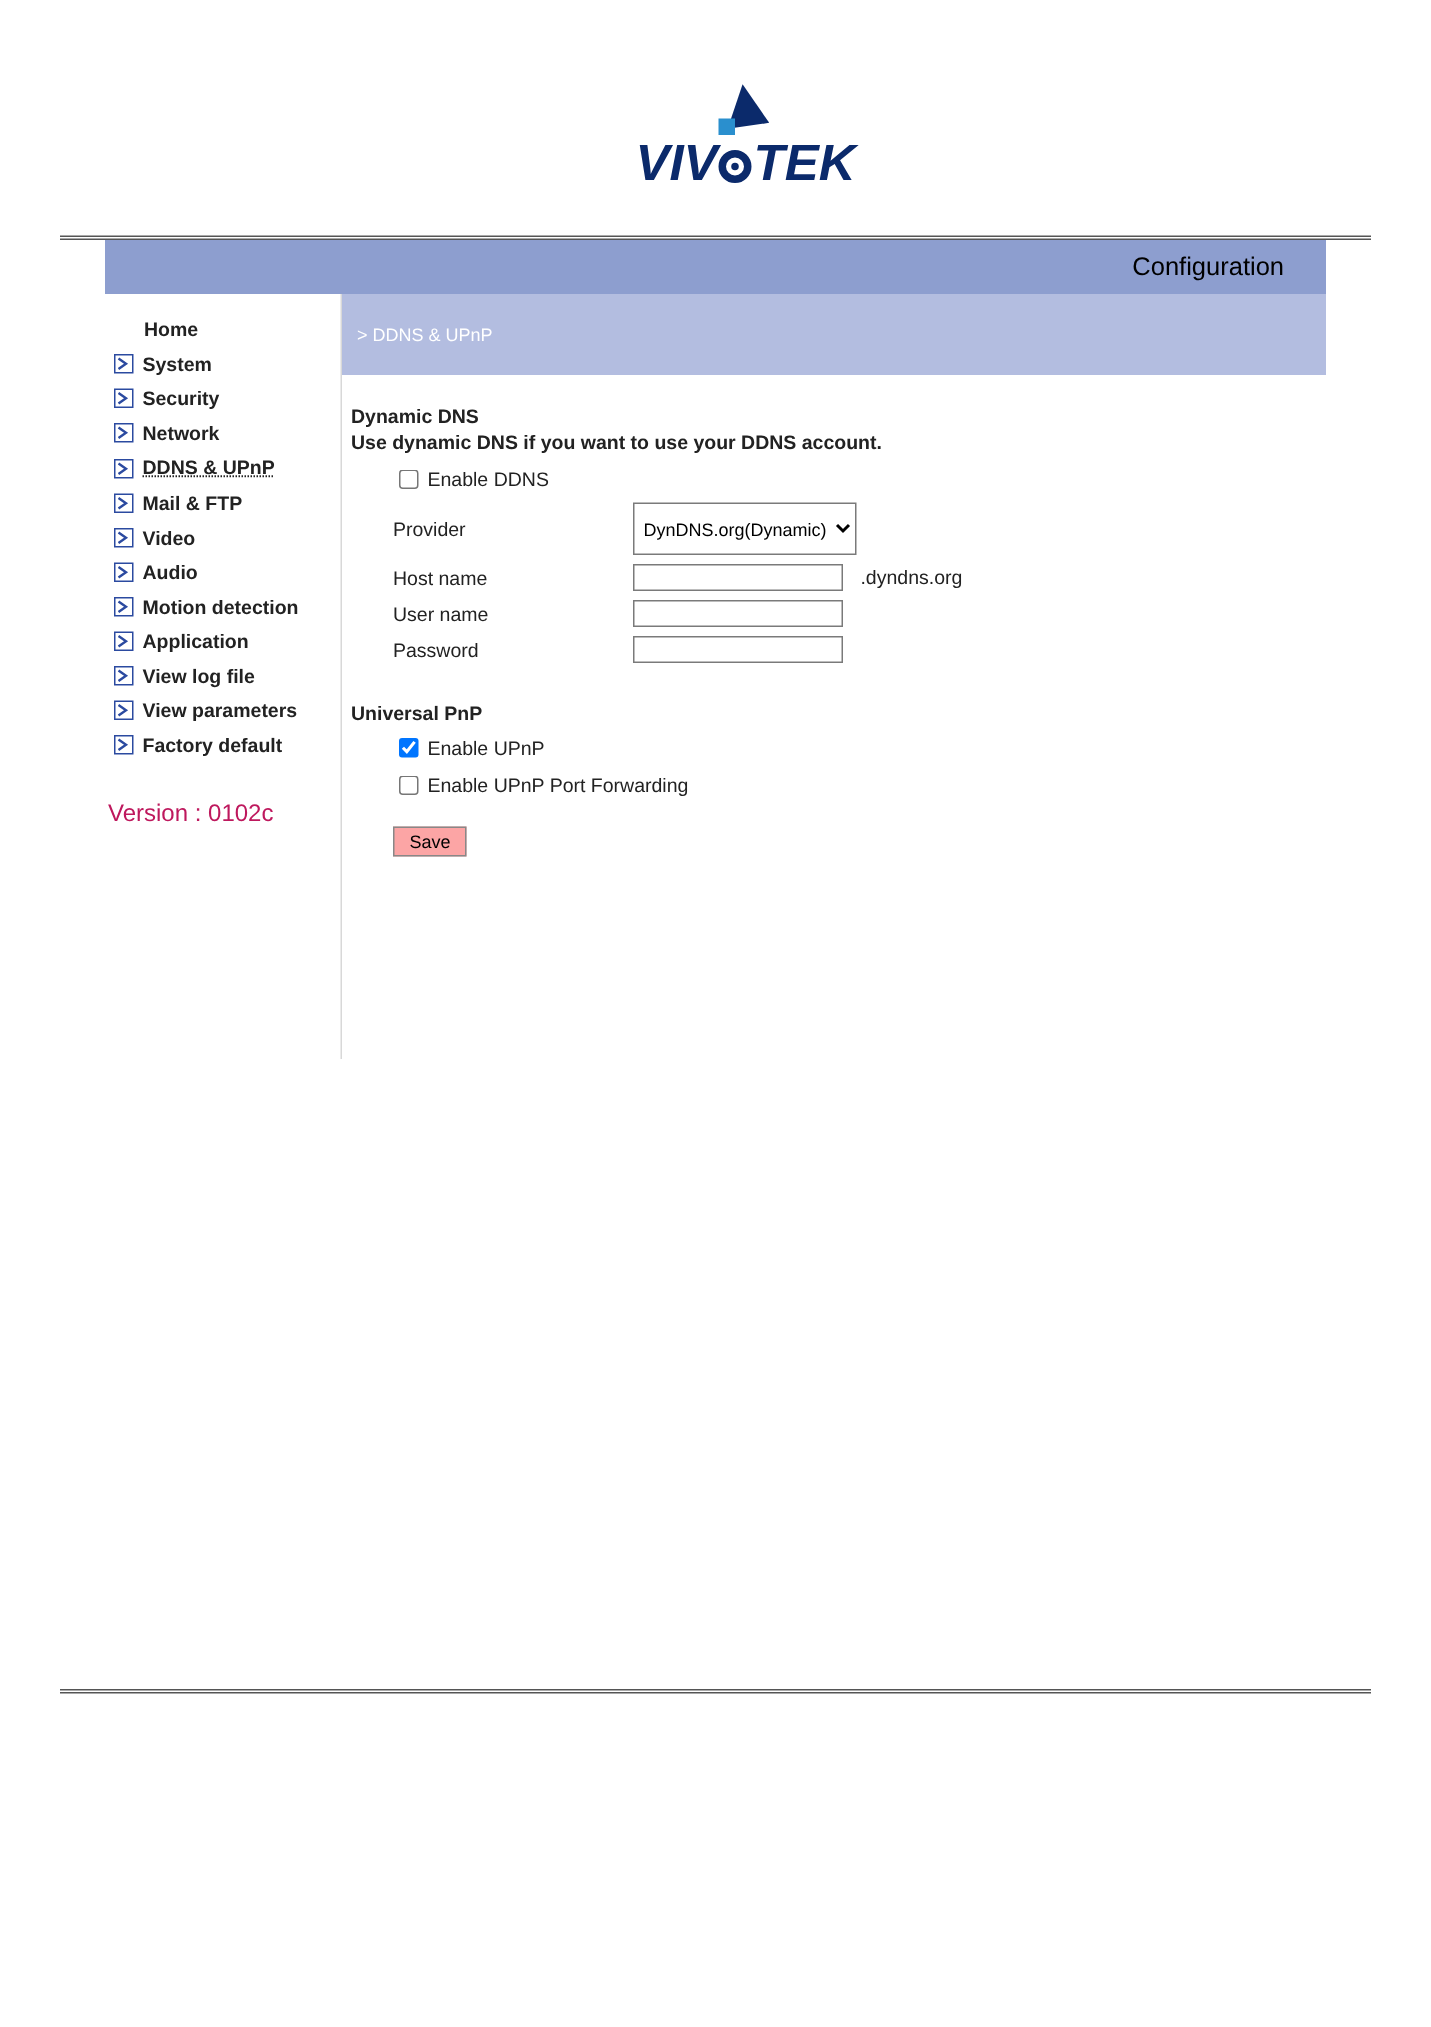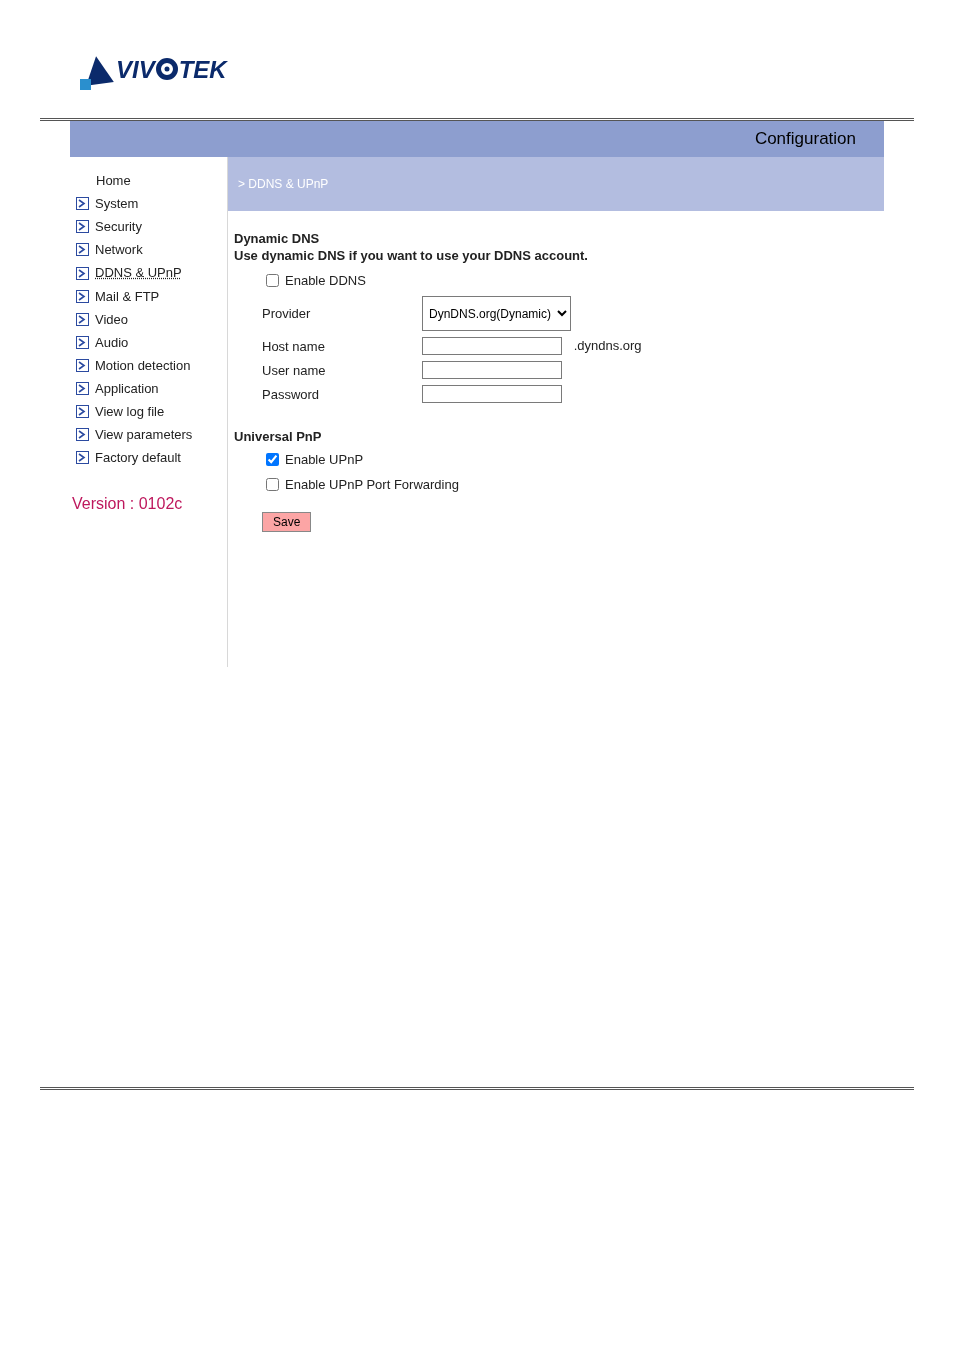--- a/index.html
+++ b/index.html
@@ -1,33 +1,33 @@
 <!DOCTYPE html>
 <html><head>
 <meta charset="utf-8">
 <style>
   * { box-sizing: border-box; }
   html, body { margin:0; padding:0; font-family: Verdana, Arial, sans-serif; font-size:13px; color:#222; background:#fff; }
   .page { width:954px; margin:0 auto; padding:30px 40px 60px 40px; }
   
-  .logo { letter-spacing:0; font-weight:900; font-style:italic; font-size:24px; color:#0b2a6b; display:flex; align-items:center; margin-top:20px; margin-left:40px; }
+  .logo { letter-spacing:0; font-weight:900; font-style:italic; font-size:34px; color:#0b2a6b; display:flex; align-items:center; margin-top:20px; margin-left:40px;flex-direction:column; }
   .logo-mark { position:relative; width:32px; height:40px; margin-right:4px; }
   .logo-mark .tri { position:absolute; bottom:6px; left:4px; width:0; height:0; border-left:14px solid transparent; border-right:14px solid transparent; border-bottom:28px solid #0b2a6b; transform:rotate(-8deg); }
   .logo-mark .sq  { position:absolute; bottom:0; left:0; width:11px; height:11px; background:#2a8fce; }
   .logo-text { font-family: Arial, sans-serif; }
   .logo-text .o-ring { display:inline-block; vertical-align:-2px; width:22px; height:22px; border:5px solid #0b2a6b; border-radius:50%; margin:0 1px; position:relative; }
   .logo-text .o-ring::after{ content:""; position:absolute; top:50%; left:50%; width:5px; height:5px; background:#0b2a6b; border-radius:50%; transform:translate(-50%,-50%);}
   .hr-dbl { border:0; border-top:3px double #555; margin:28px 0 0 0; }
   .hr-dbl.bottom { margin:0; }
   
   .panel { margin-left:30px; margin-right:30px; margin-top:0; }
   .topbar { background:#8d9ecf; height:36px; line-height:36px; color:#000000; text-align:right; padding-right:28px; font-size:17px; }
   .body  { display:flex; }
   .sidebar { width:158px; padding-top:12px; border-right:1px solid #d8d8d8; min-height:510px; background:#fff;}
-  .sidebar .item { display:flex; align-items:center; padding:4px 0 4px 6px; font-size:13px; color:#222; cursor:pointer;}
+  .sidebar .item { display:flex; align-items:center; padding:4px 0 4px 6px; font-size:13px; color:#222; cursor:pointer;font-weight:bold;}
   .sidebar .item.home { padding-left:26px; }
   .sidebar .arrow { width:13px; height:13px; border:1px solid #2b4aa0; background:#fff; margin-right:6px; display:flex; align-items:center; justify-content:center; flex:0 0 13px; }
   .sidebar .arrow svg { display:block; }
   .sidebar .item.active .label { text-decoration:underline dotted; border-bottom:1px dotted transparent;}
   .sidebar .version { font-size:16px; color:#be185d; margin:26px 0 0 2px; }
   .content { flex:1; }
   .breadcrumb { background:#b3bde0; color:#fff; font-size:12px; padding:20px 10px; }
   .pad { padding:20px 6px 40px 6px; }
   .h { font-weight:bold; font-size:13px; margin-bottom:2px; }
   .sub { font-weight:bold; font-size:13px; margin-bottom:8px; }

